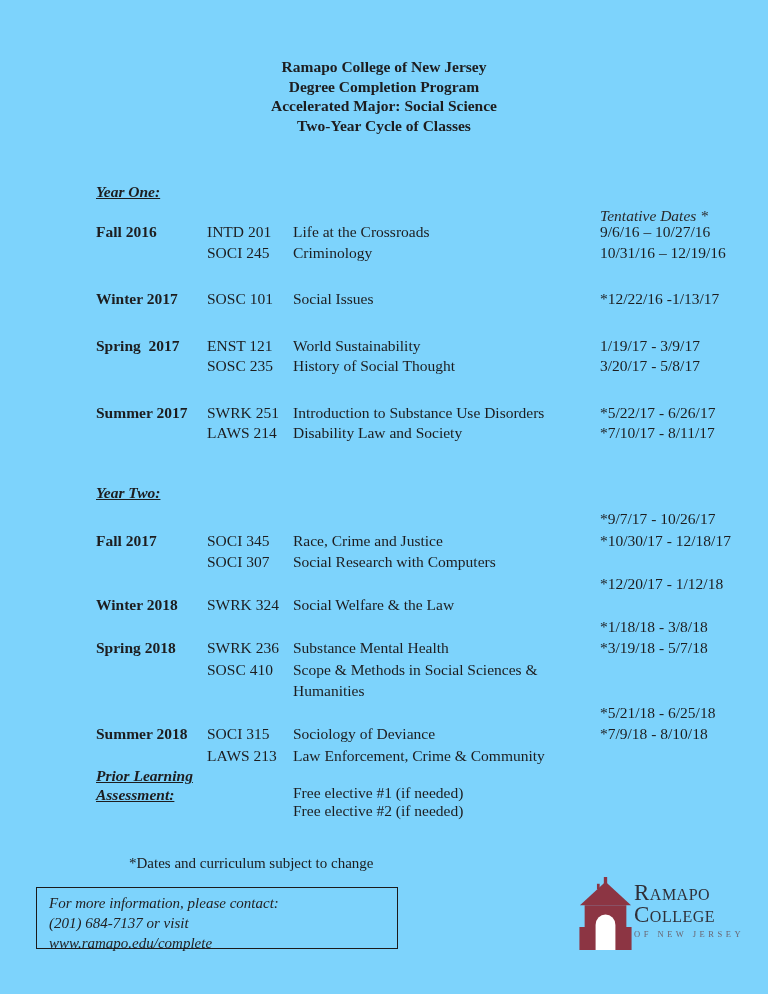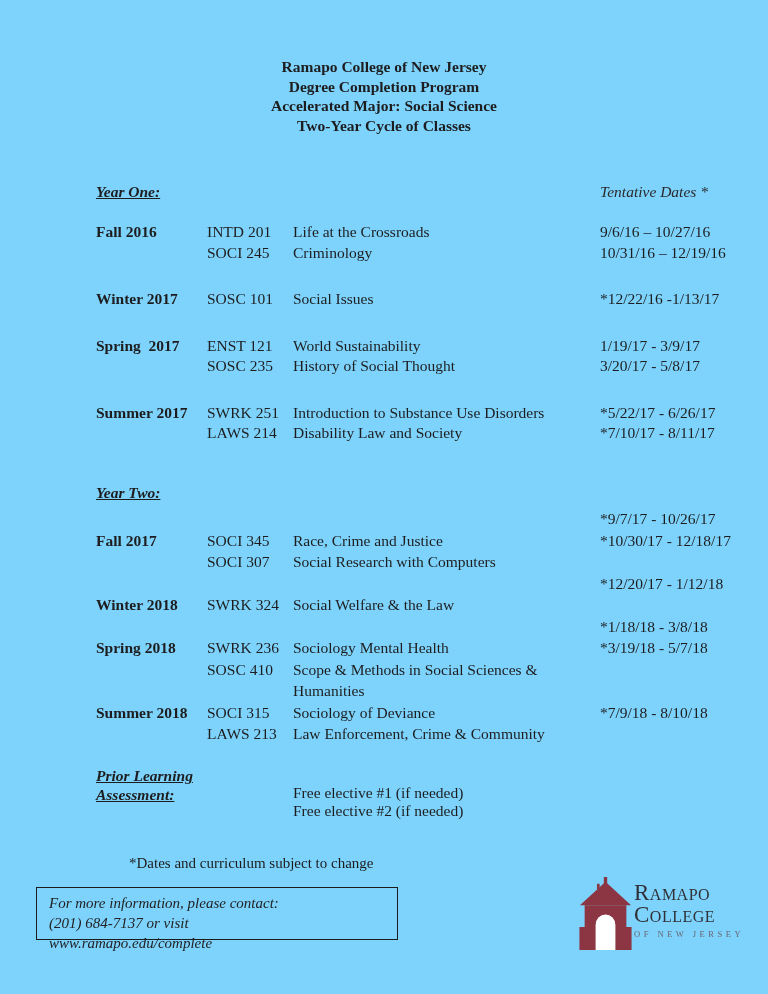--- a/index.html
+++ b/index.html
@@ -31,21 +31,21 @@
     grid-template-columns: 504px auto;
     font-size: 15.5px;
     line-height: 20px;
   }
   .y1-header { top: 182px; }
   .heading-underline {
     font-weight: bold;
     font-style: italic;
     text-decoration: underline;
   }
-  .dates-header { font-style: italic; color: #2a2a2c; }
+  .dates-header { font-style: italic; color: #2a2a2c; margin-top: 24px; }
 
   .y2-heading-wrap {
     position: absolute;
     left: 96px; top: 483px;
     font-size: 15.5px; line-height: 20px;
   }
 
   
   .schedule {
     position: absolute;
@@ -79,21 +79,21 @@
     position: absolute;
     left: 90px; top: 855px;
     font-size: 15px;
     margin-left: 39px;
   }
 
   
   .contact-box {
     position: absolute;
     left: 36px; top: 887px;
-    width: 362px; height: 53px;
+    width: 362px; height: 62px;
     box-sizing: border-box;
     border: 1.5px solid #1b1b1b;
     padding: 5px 8px 0 12px;
     font-style: italic;
     font-size: 15px;
     line-height: 20px;
     color: #222224;
   }
 
   
@@ -227,33 +227,34 @@
       </div>
       <div class="srow">
         <span class="col-term"></span>
         <span class="col-code"></span>
         <span class="col-title"></span>
         <span class="col-dates">*1/18/18 - 3/8/18</span>
       </div>
       <div class="srow">
         <span class="col-term">Spring 2018</span>
         <span class="col-code">SWRK 236</span>
-        <span class="col-title">Sociology Mental Health</span>
+        <span class="col-title">Substance Mental Health</span>
         <span class="col-dates">*3/19/18 - 5/7/18</span>
       </div>
       <div class="srow">
         <span class="col-term"></span>
         <span class="col-code">SOSC 410</span>
         <span class="col-title">Scope &amp; Methods in Social Sciences &amp; Humanities</span>
         <span class="col-dates"></span>
       </div>
       <div class="srow">
         <span class="col-term"></span>
         <span class="col-code"></span>
         <span class="col-title"></span>
+        <span class="col-dates">*5/21/18 - 6/25/18</span>
       </div>
       <div class="srow">
         <span class="col-term">Summer 2018</span>
         <span class="col-code">SOCI 315</span>
         <span class="col-title">Sociology of Deviance</span>
         <span class="col-dates">*7/9/18 - 8/10/18</span>
       </div>
       <div class="srow">
         <span class="col-term"></span>
         <span class="col-code">LAWS 213</span>

